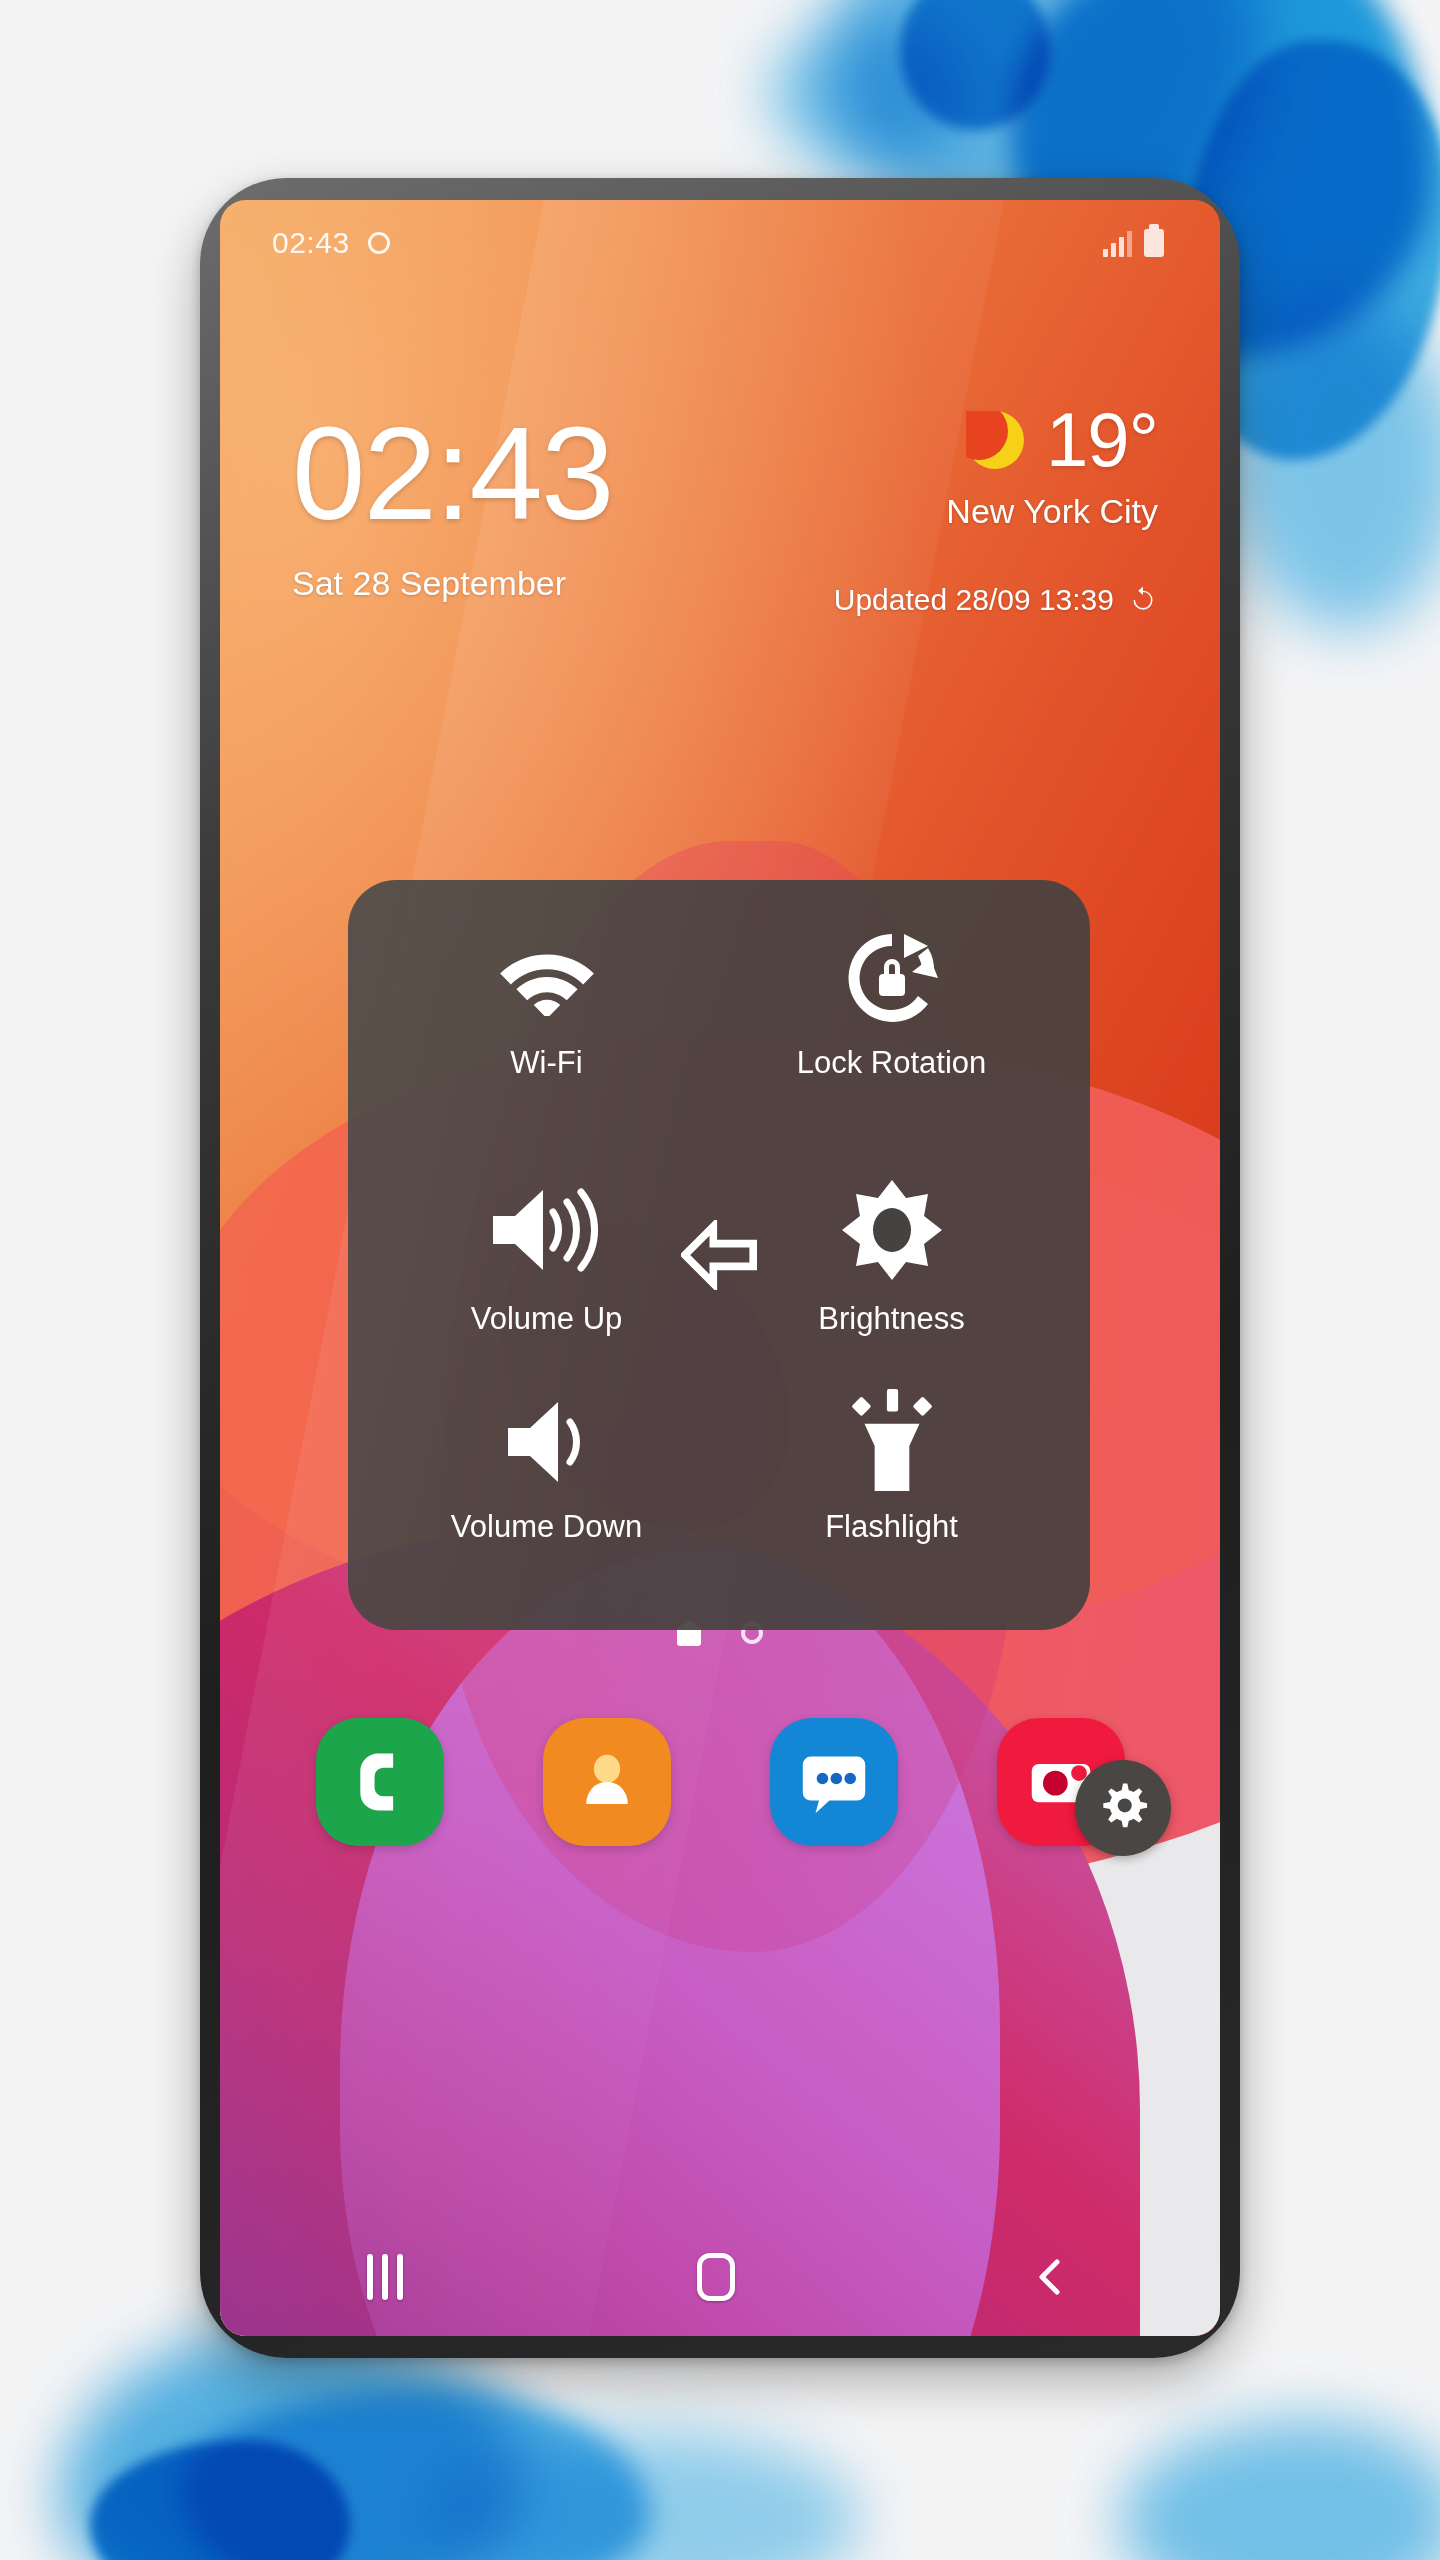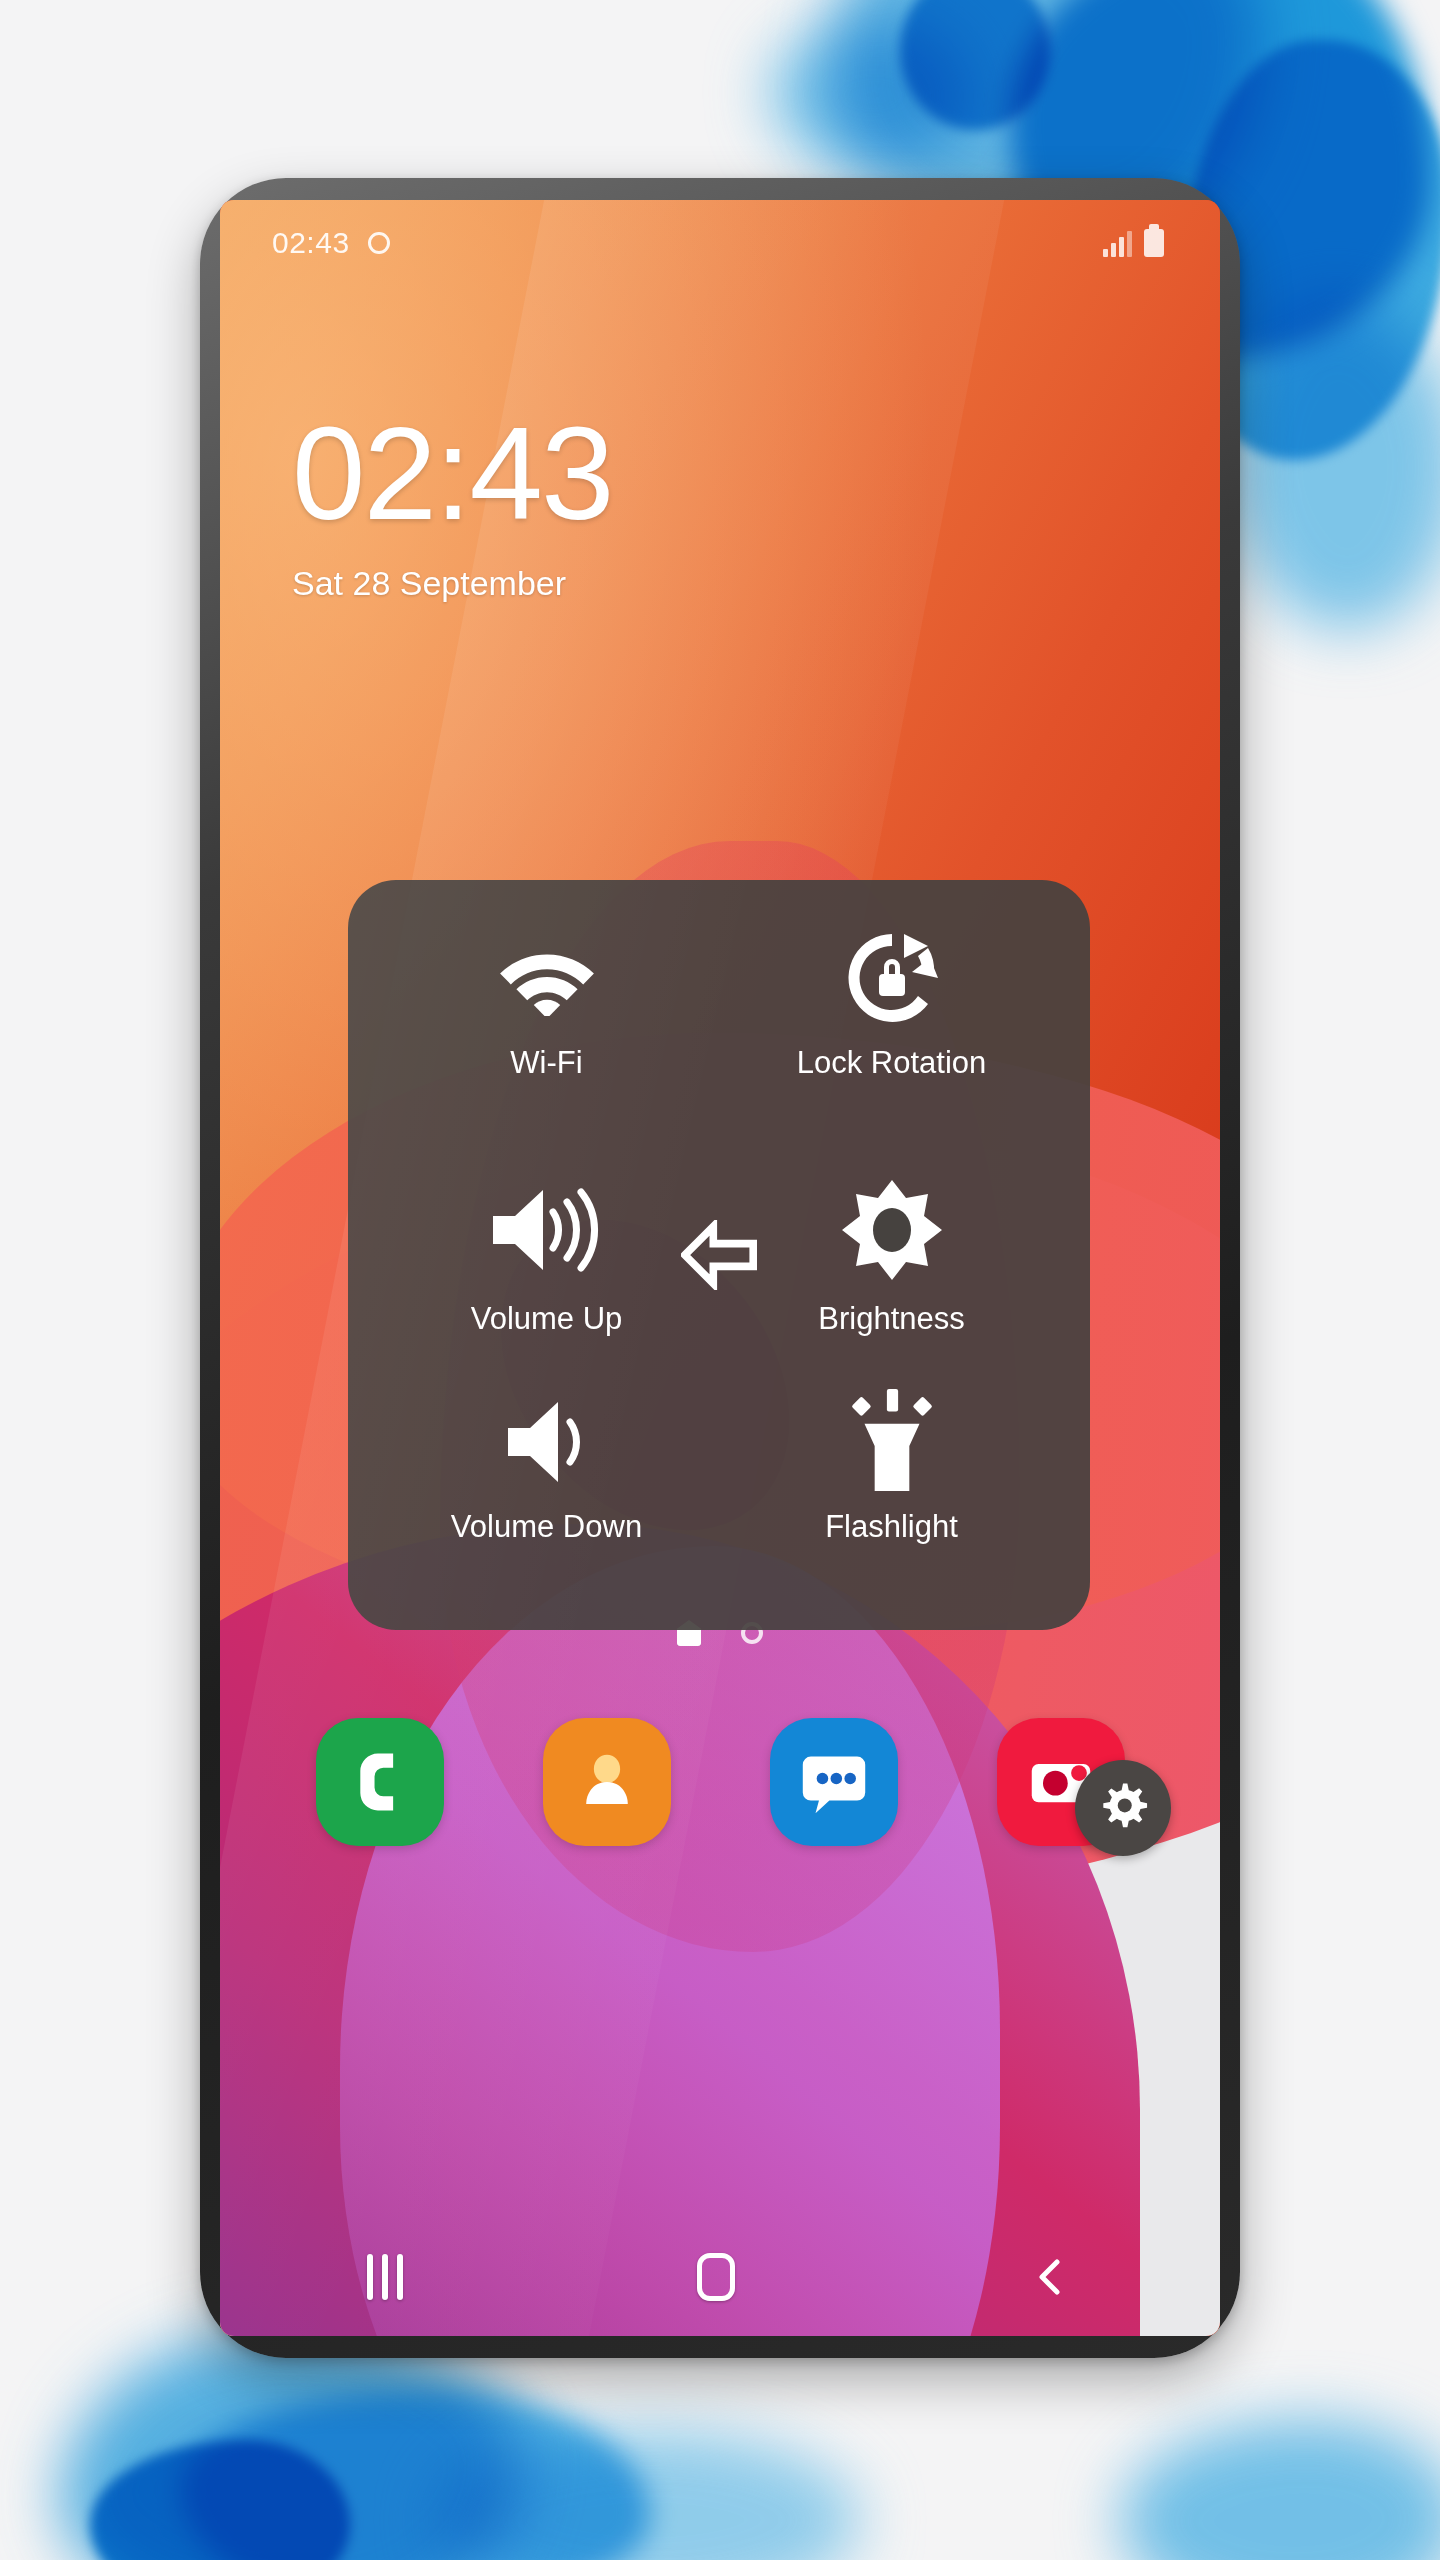--- a/index.html
+++ b/index.html
@@ -30,21 +30,21 @@
     left:200px; top:178px;
     width:1040px; height:2180px;
     background:linear-gradient(160deg,#6d6d6d 0%,#3a3a3a 28%,#1e1e1e 60%,#2a2a2a 100%);
     border-radius:86px;
     box-shadow:0 22px 52px rgba(0,0,0,.30), 0 4px 12px rgba(0,0,0,.22);
     padding:22px 20px 22px 20px;
   }
   #screen {
     position:relative;
     width:100%; height:100%;
-    border-radius:14px;
+    border-radius:26px;
     overflow:hidden;
     background:#e8452a;
   }
 
   
   #wallpaper { position:absolute; inset:0; overflow:hidden; }
   .wp { position:absolute; }
 
   .wp-base {
     inset:0;
@@ -331,20 +331,37 @@
         </div>
         <div class="batt"></div>
       </div>
     </div>
 
     <div id="clock-widget">
       <div class="big-clock">02:43</div>
       <div class="date-line">Sat 28 September</div>
     </div>
 
+    <div id="weather-widget">
+      <div class="w-top">
+        <div class="moon"></div>
+        <div class="w-temp">19°</div>
+      </div>
+      <div class="w-city">New York City</div>
+      <div class="w-updated">
+        <span>Updated 28/09 13:39</span>
+        <span class="refresh-ic">
+          <svg viewBox="0 0 24 24" width="30" height="30">
+            <path d="M12 4.5 V1.2 L8.2 4.6 L12 8 V5.6
+                     a6.4 6.4 0 1 1 -6.4 6.4 H4.4
+                     a7.6 7.6 0 1 0 7.6 -7.5 Z" fill="#fff"></path>
+          </svg>
+        </span>
+      </div>
+    </div>
 
     <div id="control-panel">
 
       <div class="tile">
         <div class="tile-ic">
           <svg viewBox="0 0 100 72" width="104" height="75">
             <path d="M50 13c17.5 0 33.4 6.9 45.1 18.1l-10.3 10.6C75.5 32.6 63.4 27.2 50 27.2
                      S24.5 32.6 15.2 41.7L4.9 31.1C16.6 19.9 32.5 13 50 13Z" fill="#fff"></path>
             <path d="M50 34.5c11.4 0 21.8 4.5 29.4 11.8L69 57C63.9 52.2 57.3 49.3 50 49.3
                      s-13.9 2.9-19 7.7L20.6 46.3C28.2 39 38.6 34.5 50 34.5Z" fill="#fff"></path>

